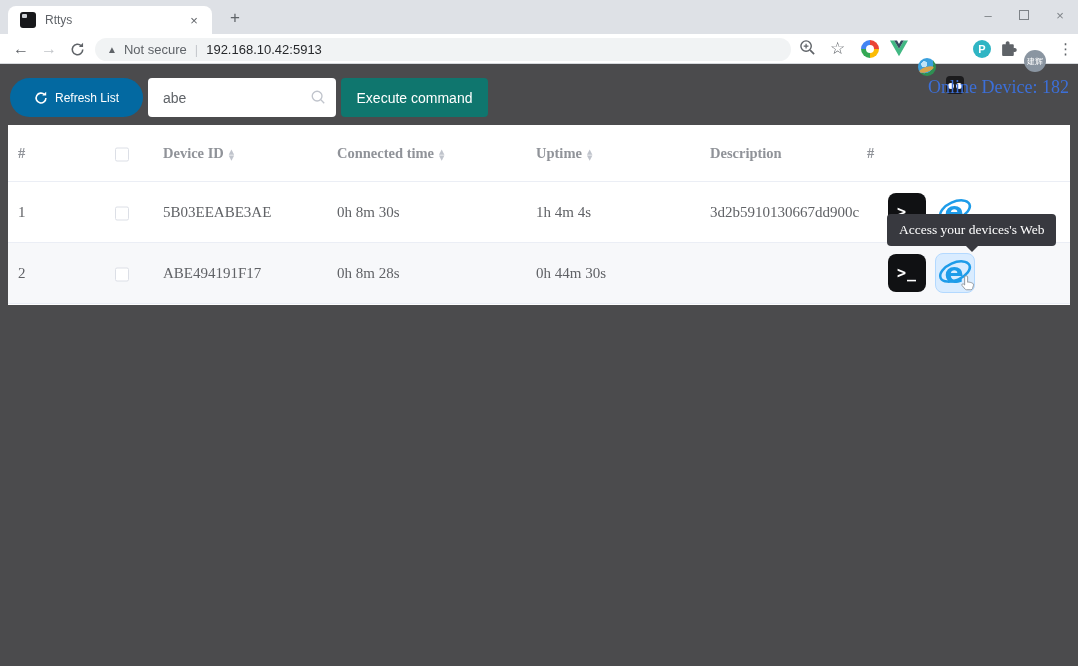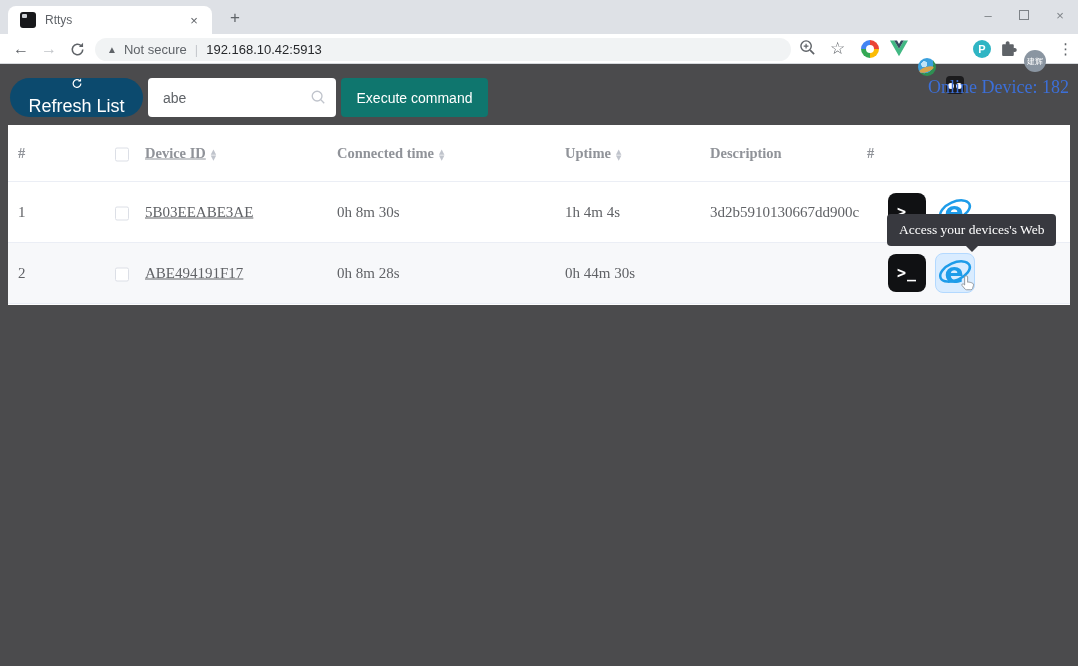--- a/index.html
+++ b/index.html
@@ -43,38 +43,38 @@
   .darkext::before { content:""; position:absolute; left:2px; top:7px; width:6px; height:6px; background:#fff; border-radius:50%; }
   .darkext::after  { content:""; position:absolute; right:2px; top:7px; width:6px; height:6px; background:#fff; border-radius:50%; }
   .pext { width:18px; height:18px; border-radius:50%; background:#2fb5c4; color:#fff; font-size:11px; font-weight:bold;
           display:flex; align-items:center; justify-content:center; }
   .avatar { position:absolute; top:50px; width:22px; height:22px; border-radius:50%; background:#8a95a1; color:#fff;
             font-size:8px; display:flex; align-items:center; justify-content:center; letter-spacing:0; }
   .menudots { position:absolute; top:40px; font-size:15px; color:#5f6368; }
 
   
   .refresh-btn { position:absolute; left:10px; top:78px; width:133px; height:39px; border-radius:20px;
-                 background:#0c4a6e; color:#fff; font-size:18px; display:flex; align-items:center; justify-content:center; gap:7px; cursor:pointer;flex-direction:column; }
+                 background:#0369a1; color:#fff; font-size:12px; display:flex; align-items:center; justify-content:center; gap:7px; cursor:pointer; }
   .searchbox { position:absolute; left:148px; top:78px; width:188px; height:39px; background:#fff; border-radius:4px; }
   .searchbox input { width:100%; height:100%; border:none; outline:none; background:transparent; border-radius:4px;
                      padding:0 34px 0 15px; font-size:14px; color:#5f6368; font-family:Liberation Sans, sans-serif; }
   .search-mag { position:absolute; right:10px; top:11px; }
   .exec-btn { position:absolute; left:341px; top:78px; width:147px; height:39px; border-radius:4px;
               background:#0f766e; color:#fff; font-size:14px; display:flex; align-items:center; justify-content:center; cursor:pointer; }
   .online { position:absolute; right:9px; top:77px; font-family:"Liberation Serif",serif; font-size:18px; color:#3c6fd8; }
 
   
   .card { position:absolute; left:8px; top:125px; width:1062px; height:180px; background:#fff;
           font-family:"Liberation Serif",serif; color:#606266; font-size:15px; }
   .thead { position:relative; height:57px; border-bottom:1px solid #ebeef5; color:#909399; font-weight:bold; font-size:14.5px; }
   .trow  { position:relative; height:61px; border-bottom:1px solid #ebeef5; }
   .trow.striped { background:#f7f8fa; }
   .cell { position:absolute; top:50%; transform:translateY(-50%); white-space:nowrap; }
-  .c-index { left:10px; } .c-check { left:107px; } .c-device { left:137px;text-decoration:underline; } .c-conn { left:329px;text-align:center; }
-  .c-up { left:528px;margin-left:29px; } .c-desc { left:702px; } .c-act { left:859px; }
+  .c-index { left:10px; } .c-check { left:107px; } .c-device { left:155px; } .c-conn { left:329px;text-align:center; }
+  .c-up { left:528px; } .c-desc { left:702px; } .c-act { left:859px; }
   .checkbox { display:inline-block; width:14px; height:14px; border:1px solid #dcdfe6; border-radius:2px; background:#fff; vertical-align:middle; }
   .caret { display:inline-flex; flex-direction:column; align-items:center; margin-left:5px; color:#c0c4cc;
            font-size:7px; line-height:6px; vertical-align:middle; font-family:"DejaVu Sans",sans-serif; }
   .actions { position:absolute; left:880px; top:50%; transform:translateY(-50%); display:flex; gap:9px; align-items:center; }
   .term-btn { width:38px; height:38px; background:#101113; border-radius:8px; color:#fff;
               display:flex; align-items:center; justify-content:center;
               font-family:"DejaVu Sans Mono",monospace; font-size:15px; font-weight:bold; cursor:pointer; letter-spacing:1px; }
   .ie-btn { width:40px; height:40px; border-radius:8px; display:flex; align-items:center; justify-content:center; cursor:pointer; position:relative; }
   .ie-btn.hovered { background:#d9ecff; border:1px solid #b3d9ff; }
   .handcur { position:absolute; right:-3px; bottom:-4px; }

